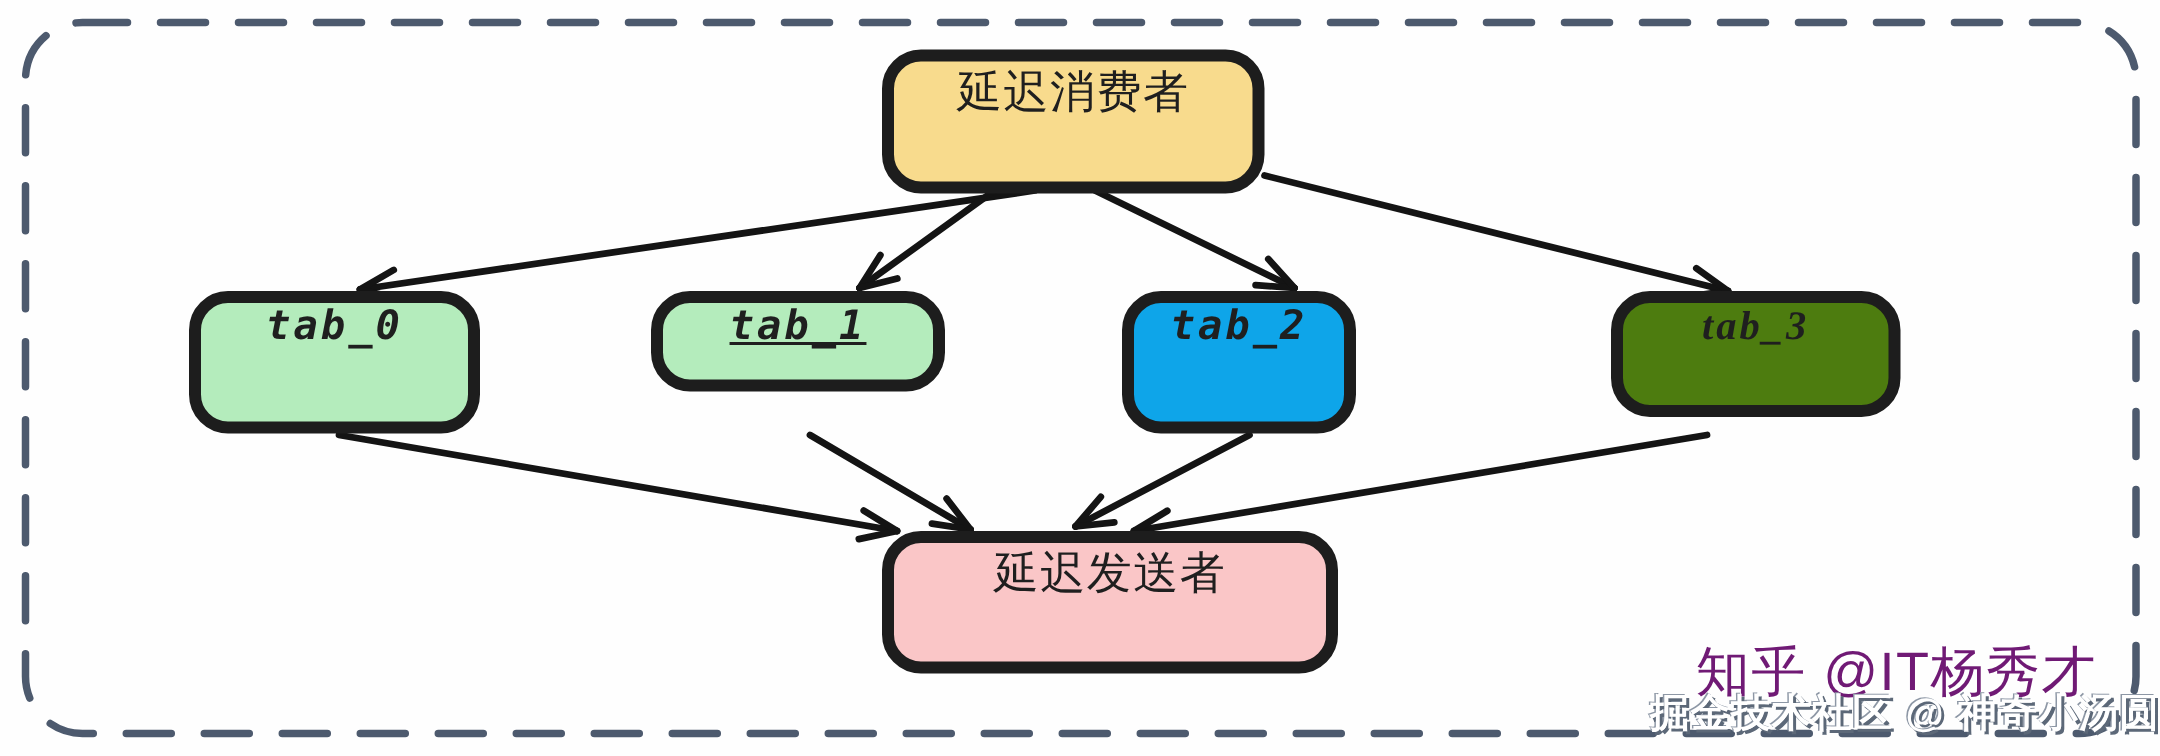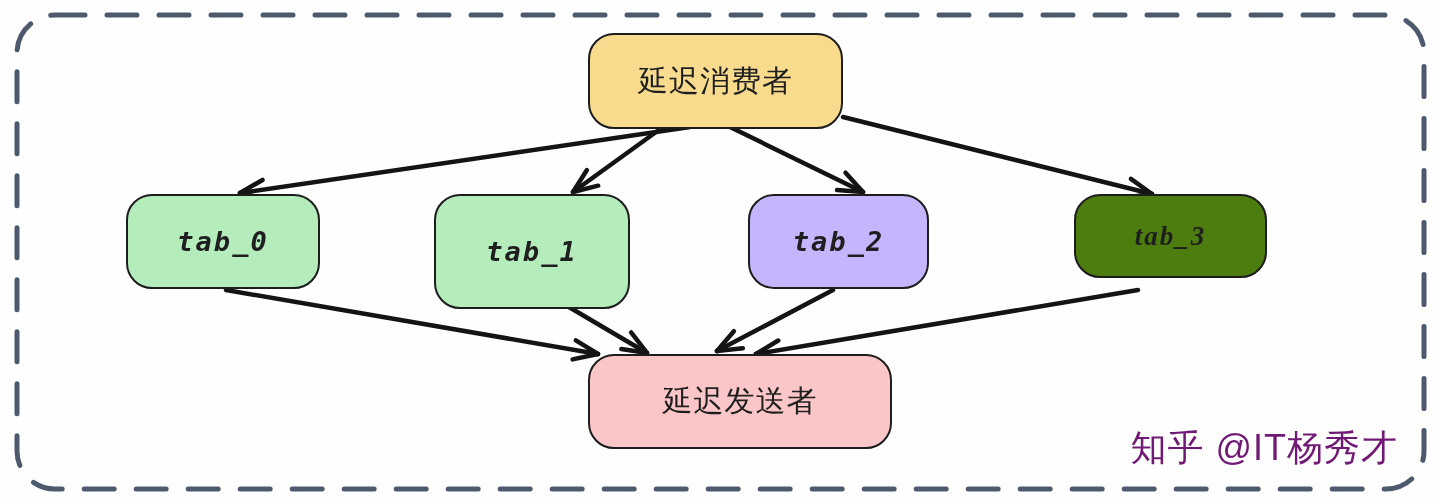--- a/index.html
+++ b/index.html
@@ -18,24 +18,23 @@
   #edge-layer {
     position: absolute;
     inset: 0;
     width: 1440px;
     height: 504px;
     display: block;
   }
   .node {
     position: absolute;
     box-sizing: border-box;
-    border: 2px solid #be185d;
+    border: 8px solid #be185d;
     border-radius: 26px;
     display: flex;
-    align-items: center;
     justify-content: center;
     color: #1f1f1f;
   }
   .node-cjk {
     font-size: 30px;
     letter-spacing: 1px;
     font-weight: 500;
     font-family: "Liberation Sans", sans-serif;
   }
   .node-tab {
@@ -100,28 +99,29 @@
       <line x1="756" y1="354" x2="778.2198523339172" y2="340.4989569936647" stroke="#141414" stroke-width="4.5" stroke-linecap="round" fill="none"></line>
       <line x1="756" y1="354" x2="781.4069071833927" y2="359.5216906264718" stroke="#141414" stroke-width="4.5" stroke-linecap="round" fill="none"></line>
     </svg>
 
   <div class="node node-cjk" style="left: 588px; top: 33px; width: 255px; height: 96px; background: rgb(248, 219, 141); border-color: rgb(29, 29, 29);">
     <span>延迟消费者</span>
   </div>
   <div class="node node-tab" style="left: 126px; top: 194px; width: 194px; height: 95px; background: rgb(180, 236, 188); border-color: rgb(29, 29, 29);">
     <span>tab_0</span>
   </div>
-  <div class="node node-tab" style="left: 434px; top: 194px; width: 196px; height: 115px; background: rgb(180, 236, 188); border-color: rgb(29, 29, 29);">
+  <div class="node node-tab" style="left: 434px; top: 194px; width: 196px; height: 67px; background: rgb(180, 236, 188); border-color: rgb(29, 29, 29); text-decoration: underline;">
     <span>tab_1</span>
   </div>
-  <div class="node node-tab" style="left: 748px; top: 194px; width: 181px; height: 95px; background: #c4b5fd; border-color: rgb(29, 29, 29);">
+  <div class="node node-tab" style="left: 748px; top: 194px; width: 156px; height: 95px; background: #0ea5e9; border-color: rgb(29, 29, 29);">
     <span>tab_2</span>
   </div>
   <div class="node node-tab" style="left: 1074px; top: 194px; width: 193px; height: 84px; background: #4d7c0f; border-color: rgb(29, 29, 29); font-family: Liberation Serif, serif;">
     <span>tab_3</span>
   </div>
   <div class="node node-cjk" style="left: 588px; top: 354px; width: 304px; height: 95px; background: rgb(250, 198, 199); border-color: rgb(29, 29, 29);">
     <span>延迟发送者</span>
   </div>
 
   <div class="wm-zhihu">知乎 @IT杨秀才</div>
+  <div class="wm-juejin">掘金技术社区 @ 神奇小汤圆</div>
 
 </div>
 
 </body></html>

